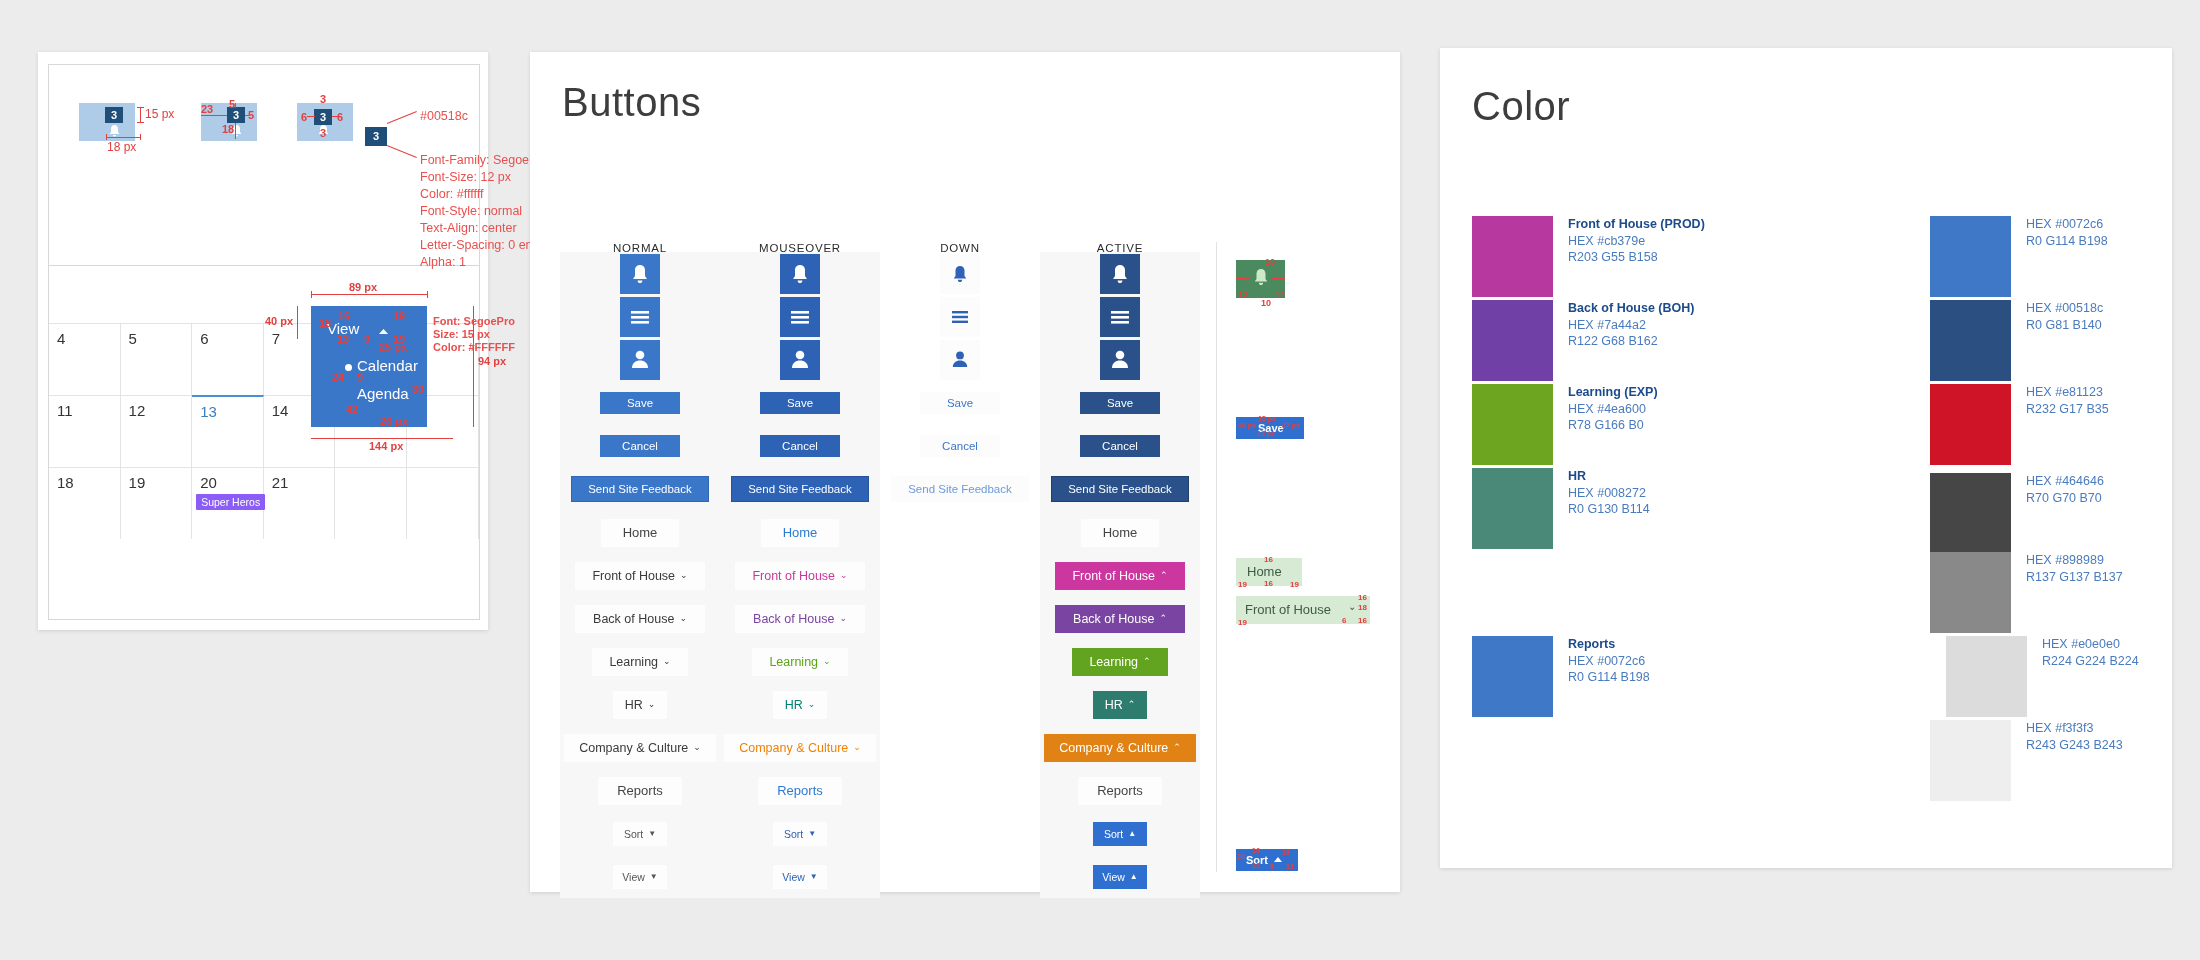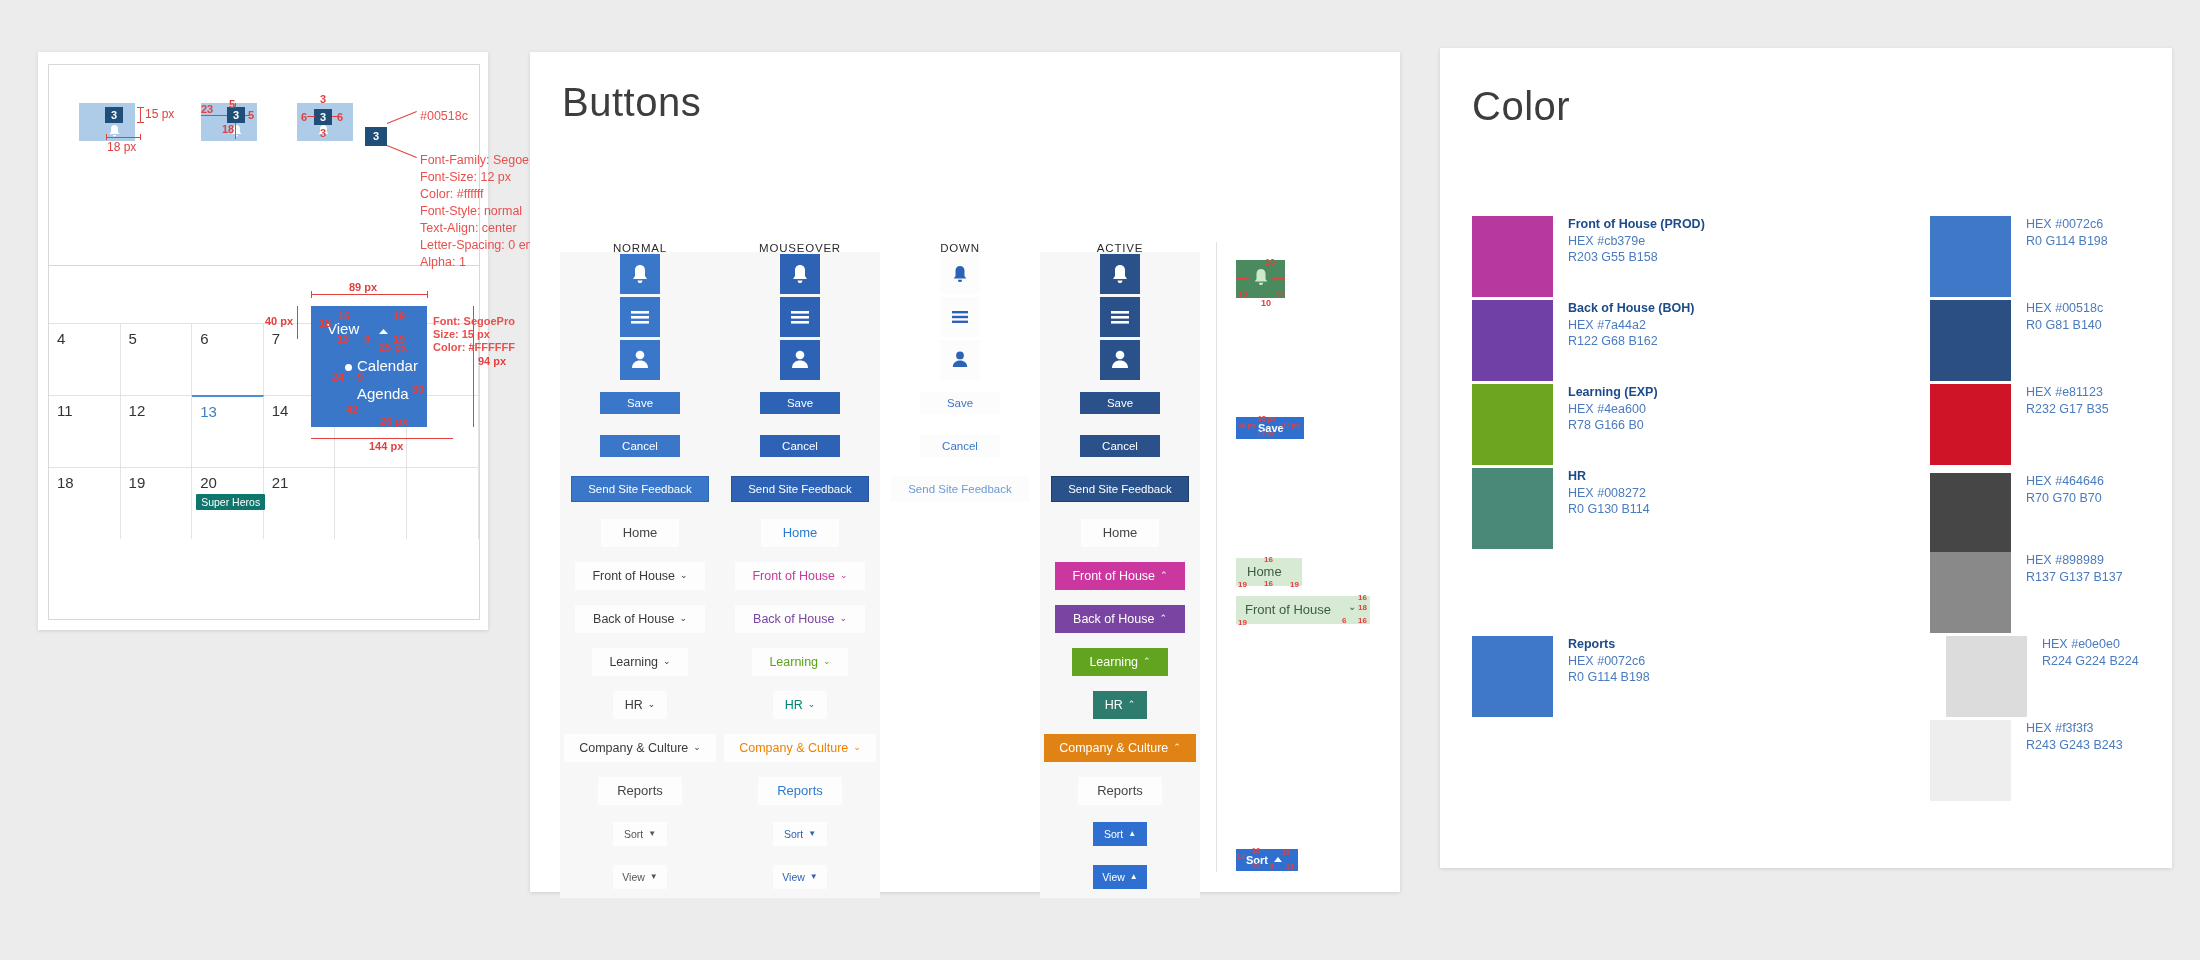--- a/index.html
+++ b/index.html
@@ -23,21 +23,21 @@
   .badge{position:absolute;background:#1f4e79;color:#fff;font-size:11px;font-weight:bold;text-align:center;line-height:16px;}
 
   
   .cal{position:absolute;left:0;top:258px;width:430px;height:296px;}
   .cal-row{display:flex;}
   .cal-hd{width:71.6px;height:34px;box-sizing:border-box;border-right:1px solid #e3e3e3;
       font-size:12.5px;color:#3a3a3a;display:flex;align-items:flex-end;padding:0 0 5px 8px;}
   .cal-cell{width:71.6px;height:72px;box-sizing:border-box;border-right:1px solid #e3e3e3;border-top:1px solid #e3e3e3;
       font-size:15px;color:#333;padding:6px 0 0 8px;position:relative;}
   .cal-cell.today{color:#3d7ebb;border-top:2px solid #4a8fd0;}
-  .evt{position:absolute;left:4px;top:26px;background:#0f766e;color:#fff;font-size:10.5px;padding:2px 5px;border-radius:1px;white-space:nowrap;}
+  .evt{position:absolute;left:4px;top:26px;background:#8b5cf6;color:#fff;font-size:10.5px;padding:2px 5px;border-radius:1px;white-space:nowrap;}
 
   
   .flyout{position:absolute;background:#3b77c9;}
   .fly-txt{position:absolute;color:#fff;font-family:"Liberation Sans",sans-serif;white-space:nowrap;}
 
   
   #panel-buttons{left:530px;top:52px;width:870px;height:840px;}
   .p-title{position:absolute;font-size:40px;font-weight:300;color:#3d3d3d;letter-spacing:.5px;}
   .col-head{position:absolute;font-size:11.5px;letter-spacing:.8px;color:#2b2b2b;text-align:center;}
   .btncol{position:absolute;top:200px;width:160px;}

